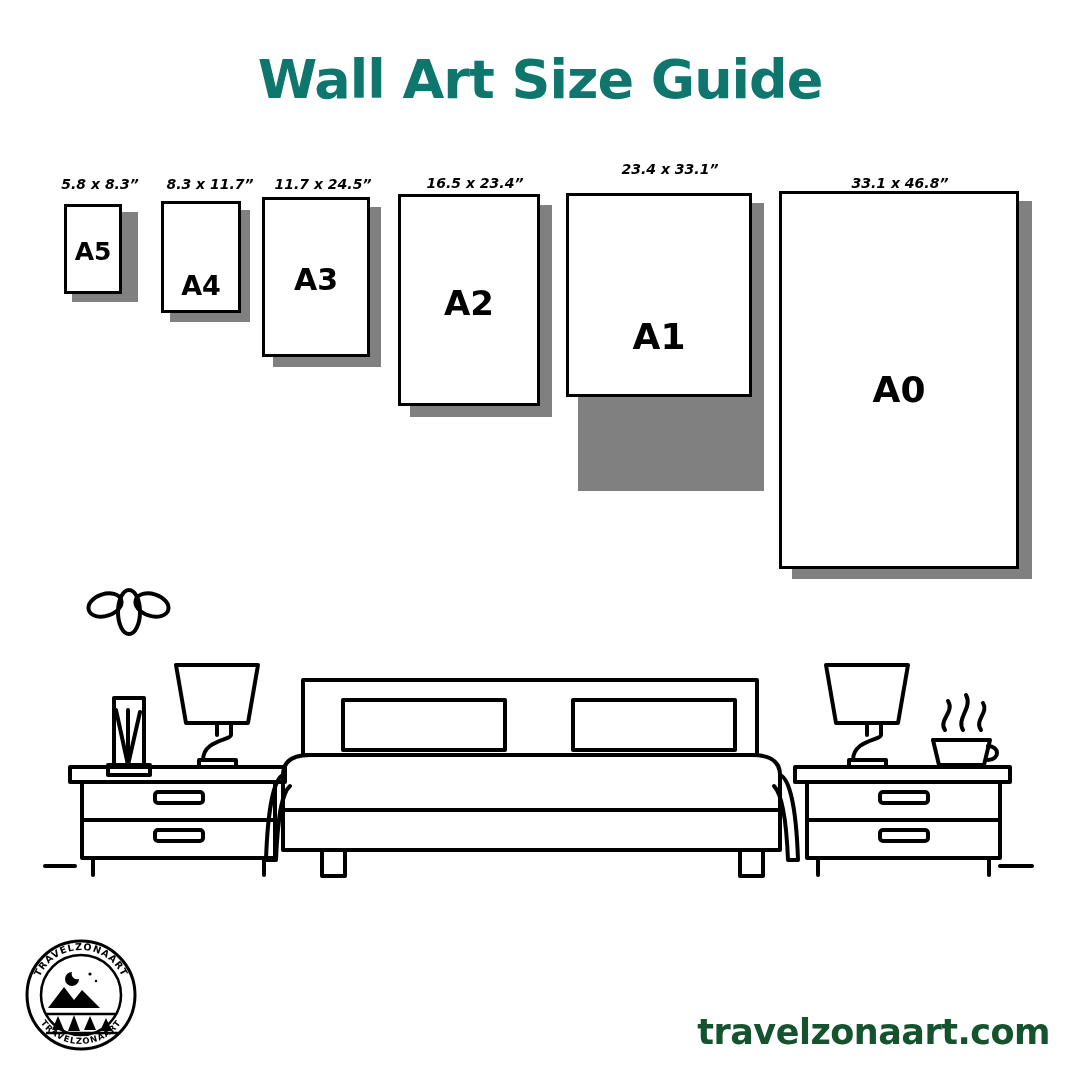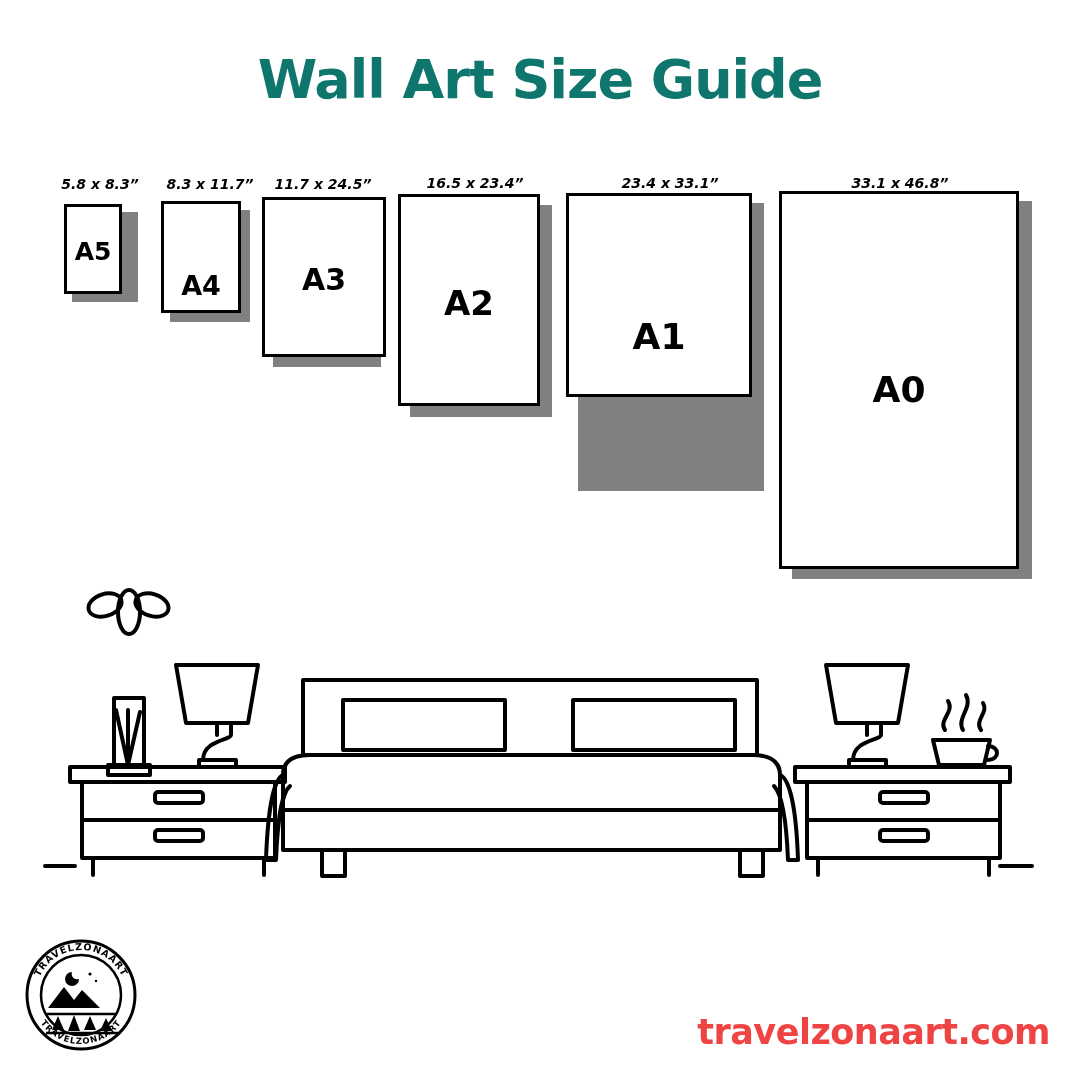--- a/index.html
+++ b/index.html
@@ -91,21 +91,21 @@
     width: 130px;
     height: 130px;
   }
   .site {
     position: absolute;
     right: 30px;
     bottom: 28px;
     font-family: "DejaVu Sans", sans-serif;
     font-weight: bold;
     font-size: 35px;
-    color: #ef4444;
+    color: #14532d;
     letter-spacing: -0.5px;
   }
 </style>
 </head>
 <body>
 
 <div id="page-root">
 
   <div class="title">Wall Art Size Guide</div>
 
@@ -123,35 +123,35 @@
       <div class="frame-dims" style="left:140px; top:176px; width:140px;">8.3 x 11.7”</div>
       <div class="frame-shadow" style="left:170px; top:210px; width:80px; height:112px;"></div>
       <div class="frame-box" style="left:161px; top:201px; width:80px; height:112px;">
         <div class="frame-label" style="top:37px; font-size:27px;margin-top:29px;">A4</div>
       </div>
     </div>
 
     <div class="frame-group">
       <div class="frame-dims" style="left:248px; top:176px; width:150px;">11.7 x 24.5”</div>
       <div class="frame-shadow" style="left:273px; top:207px; width:108px; height:160px;"></div>
-      <div class="frame-box" style="left:262px; top:197px; width:124px; height:160px;">
+      <div class="frame-box" style="left:262px; top:197px; width:108px; height:160px;">
         <div class="frame-label" style="top:62px; font-size:30px;">A3</div>
       </div>
     </div>
 
     <div class="frame-group">
       <div class="frame-dims" style="left:390px; top:175px; width:170px;">16.5 x 23.4”</div>
       <div class="frame-shadow" style="left:410px; top:205px; width:142px; height:212px;"></div>
       <div class="frame-box" style="left:398px; top:194px; width:142px; height:212px;">
         <div class="frame-label" style="top:86px; font-size:34px;">A2</div>
       </div>
     </div>
 
     <div class="frame-group">
-      <div class="frame-dims" style="left:580px; top:161px; width:180px;margin-top:14px;">23.4 x 33.1”</div>
+      <div class="frame-dims" style="left:580px; top:161px; width:180px;">23.4 x 33.1”</div>
       <div class="frame-shadow" style="left:578px; top:203px; width:186px; height:288px;"></div>
       <div class="frame-box" style="left:566px; top:193px; width:186px; height:204px;">
         <div class="frame-label" style="top:120px; font-size:36px;">A1</div>
       </div>
     </div>
 
     <div class="frame-group">
       <div class="frame-dims" style="left:805px; top:175px; width:190px;">33.1 x 46.8”</div>
       <div class="frame-shadow" style="left:792px; top:201px; width:240px; height:378px;"></div>
       <div class="frame-box" style="left:779px; top:191px; width:240px; height:378px;">

